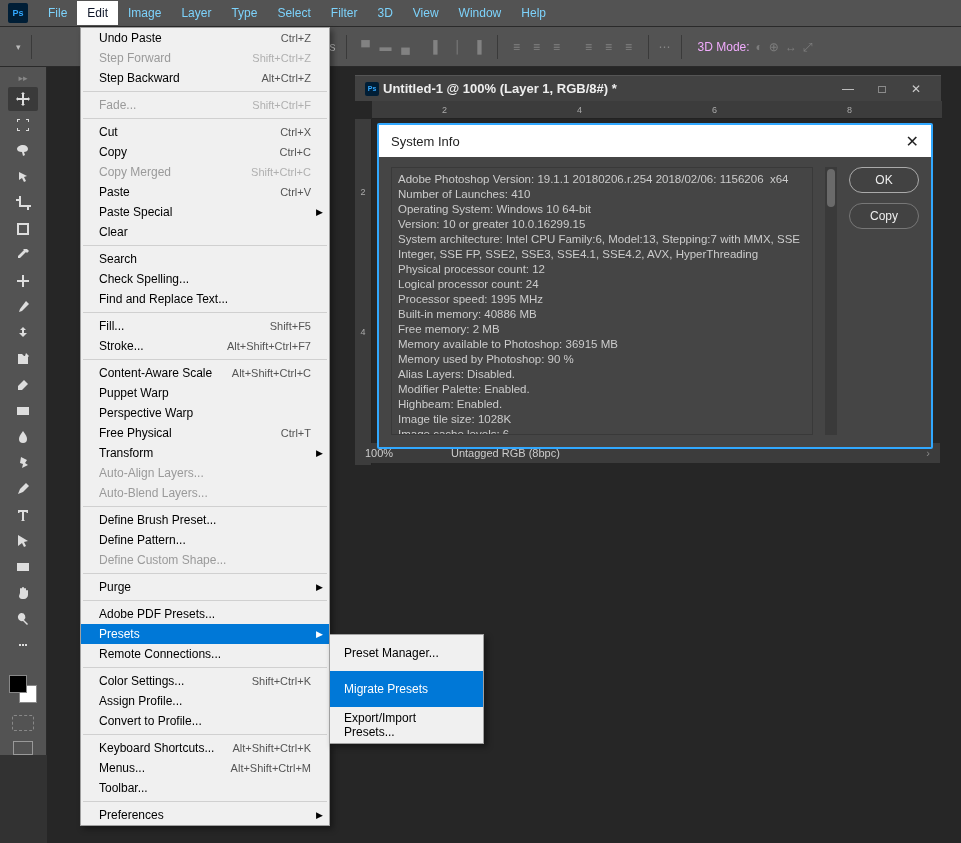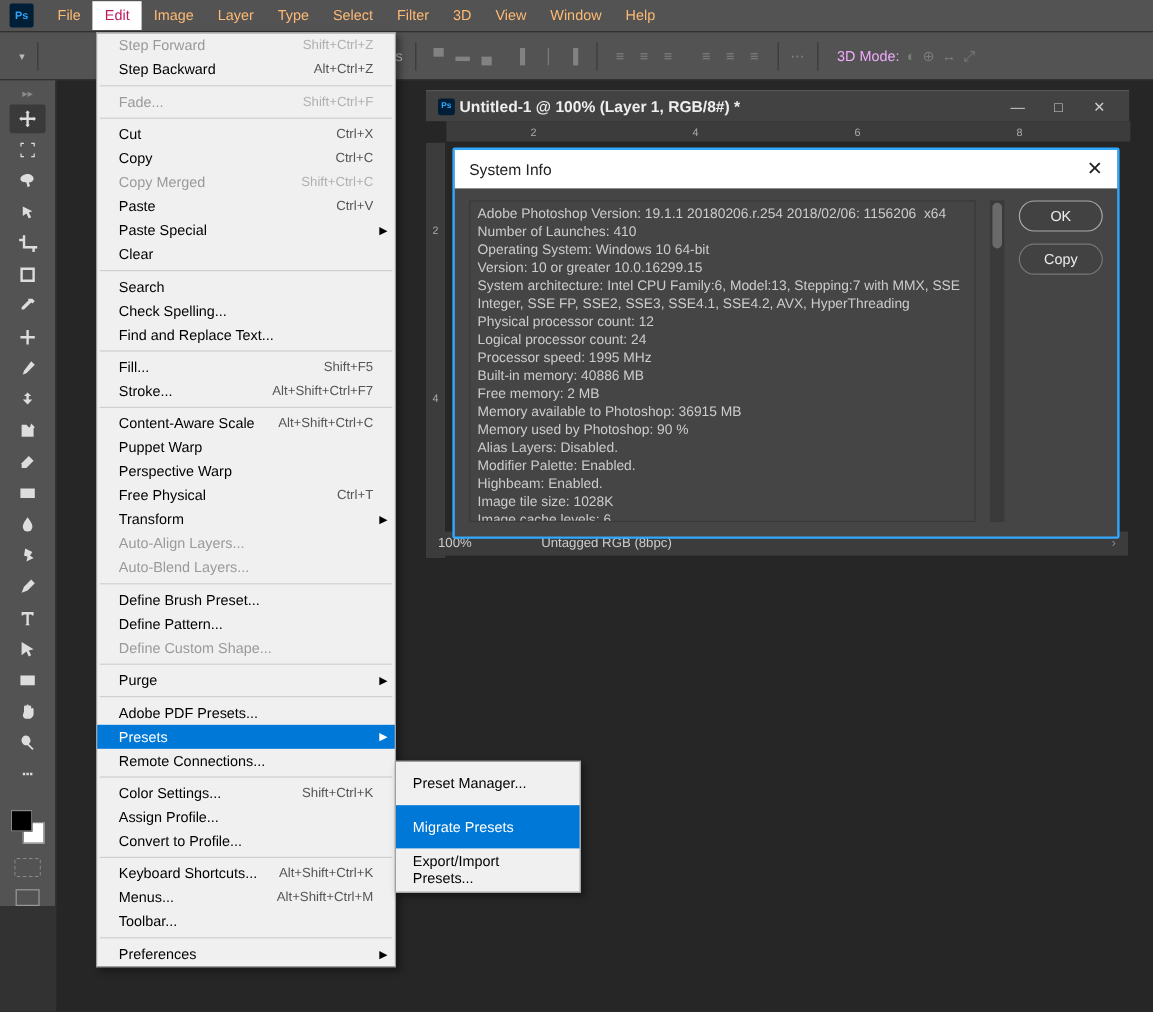--- a/index.html
+++ b/index.html
@@ -1,22 +1,22 @@
 <!DOCTYPE html>
 <html><head>
 <meta charset="utf-8">
 <style>
 * { margin: 0; padding: 0; box-sizing: border-box; font-family: "Segoe UI", Tahoma, sans-serif; }
 body { background: #323232; width: 961px; height: 843px; overflow: hidden; color: #e0e0e0; font-size: 12px; position: relative; }
 
 
 .menubar { height: 27px; background: #535353; display: flex; align-items: center; padding-left: 8px; gap: 0; border-bottom: 1px solid #2a2a2a; }
 .menubar .logo { width: 20px; height: 20px; background: #001e36; color: #31a8ff; font-weight: bold; font-size: 9px; display: flex; align-items: center; justify-content: center; border-radius: 2px; margin-right: 10px; }
-.menubar .mitem { padding: 5px 10px; color: #fdba74; cursor: default; }
-.menubar .mitem.open { background: #fff; color: #be185d; }
+.menubar .mitem { padding: 5px 10px; color: #7dd3fc; cursor: default; }
+.menubar .mitem.open { background: #fff; color: #0f172a; }
 
 
 .optbar { height: 40px; background: #535353; border-bottom: 1px solid #2a2a2a; display: flex; align-items: center; padding: 0 10px; gap: 6px; color: #bbb; }
 .optbar .sep { width: 1px; height: 24px; background: #3a3a3a; margin: 0 4px; }
 .optbar .label3d { color: #f0abfc; margin-left: 6px; }
 
 
 .toolbar { position: absolute; left: 0; top: 67px; width: 47px; background: #535353; border-right: 1px solid #2a2a2a; display: flex; flex-direction: column; align-items: center; padding-top: 6px; gap: 0; }
 .toolbar .tool { width: 30px; height: 24px; margin-bottom: 2px; display: flex; align-items: center; justify-content: center; position: relative; border-radius: 2px; }
 .toolbar .tool.active { background: #3a3a3a; }
@@ -307,20 +307,24 @@
         </div>
       <div class="pbtns">
         <button class="ok">OK</button>
         <button>Copy</button>
       </div>
     </div>
   </div>
 </div>
 
 <div class="dropdown" id="editmenu">
+    <div class="row">
+      <span class="lbl">Undo Paste</span>
+      <span class="sc">Ctrl+Z</span>
+    </div>
     <div class="row disabled">
       <span class="lbl">Step Forward</span>
       <span class="sc">Shift+Ctrl+Z</span>
     </div>
     <div class="row">
       <span class="lbl">Step Backward</span>
       <span class="sc">Alt+Ctrl+Z</span>
     </div>
     <hr>
     <div class="row disabled">

